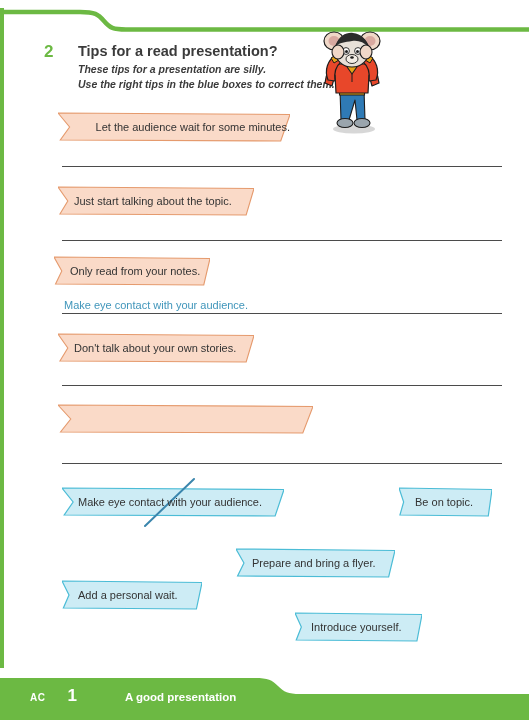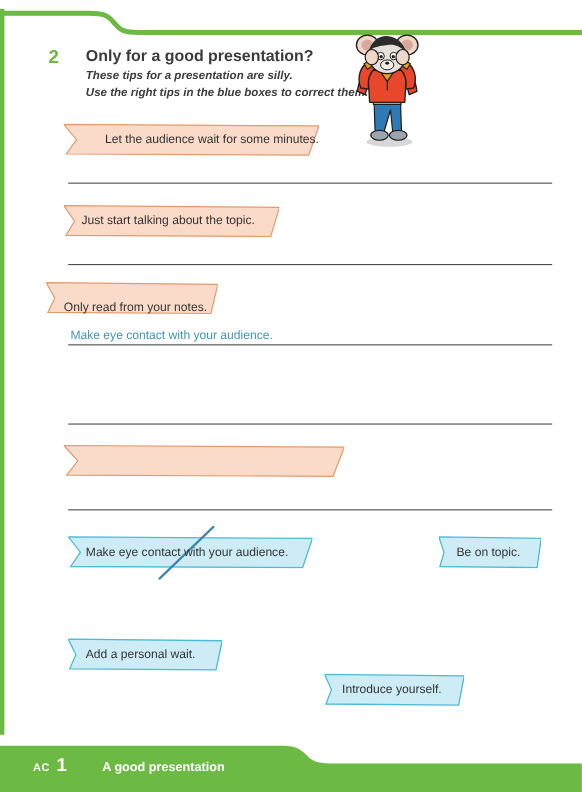--- a/index.html
+++ b/index.html
@@ -142,20 +142,21 @@
     pointer-events: none;
   }
   .footer-text {
     position: absolute;
     left: 30px;
     bottom: 14px;
     z-index: 3;
     display: flex;
     align-items: baseline;
     color: #ffffff;
+    gap: 16px;
   }
   .footer-ac {
     font-size: 10px;
     font-weight: bold;
     letter-spacing: 0.5px;
   }
   .footer-num {
     font-size: 17px;
     font-weight: bold;
     margin-left: 6px;
@@ -171,21 +172,21 @@
 
 <div id="page">
 
   <svg class="header-rule" viewBox="0 0 529 40" preserveAspectRatio="none">
     <path d="M 0,12 L 80,12 C 95,12 98,14 104,21 C 110,28 113,29.5 126,29.5 L 529,29.5" fill="none" stroke="#6cb943" stroke-width="4.5" stroke-linecap="butt"></path>
   </svg>
 
   <div class="left-spine"></div>
 
   <div class="ex-number">2</div>
-  <div class="ex-title">Only for a good presentation?</div>
+  <div class="ex-title">Tips for a read presentation?</div>
   <div class="ex-sub1">These tips for a presentation are silly.</div>
   <div class="ex-sub2">Use the right tips in the blue boxes to correct them.</div>
 
   <svg class="mascot" viewBox="0 0 78 110">
 
     <ellipse cx="42" cy="101" rx="21" ry="4.5" fill="#c9c9c9" opacity="0.75"></ellipse>
 
     <path d="M28,62 L52,62 L53,92 L45,92 L43,72 L37,92 L29,92 Z" fill="#2f7ab5" stroke="#1d1d1d" stroke-width="1.1" stroke-linejoin="round"></path>
     <path d="M27.5,62 L52.5,62 L52.5,67 L27.5,67 Z" fill="#e8a317" stroke="#1d1d1d" stroke-width="1.1"></path>
 
@@ -231,27 +232,33 @@
     <span class="rlabel">Let the audience wait for some minutes.</span>
   </div>
 
   <div class="ribbon" id="silly-2" style="left: 58px; top: 186px; width: 196px; height: 30px;">
     <svg viewBox="0 0 100 30" preserveAspectRatio="none">
       <path d="M0,1 L100,2.5 L96,29 L1,28 L5,15 Z" fill="#fadac8" stroke="#e59a6d" stroke-width="1.1" vector-effect="non-scaling-stroke"></path>
     </svg>
     <span class="rlabel">Just start talking about the topic.</span>
   </div>
 
-  <div class="ribbon" id="silly-3" style="left: 42px; top: 256px; width: 156px; height: 30px; align-items: flex-end;">
+  <div class="ribbon" id="silly-3" style="left: 54px; top: 256px; width: 156px; height: 30px;">
     <svg viewBox="0 0 100 30" preserveAspectRatio="none">
       <path d="M0,1 L100,2.5 L96,29 L1,28 L5,15 Z" fill="#fadac8" stroke="#e59a6d" stroke-width="1.1" vector-effect="non-scaling-stroke"></path>
     </svg>
     <span class="rlabel">Only read from your notes.</span>
   </div>
 
+  <div class="ribbon" id="silly-4" style="left: 58px; top: 333px; width: 196px; height: 30px;">
+    <svg viewBox="0 0 100 30" preserveAspectRatio="none">
+      <path d="M0,1 L100,2.5 L96,29 L1,28 L5,15 Z" fill="#fadac8" stroke="#e59a6d" stroke-width="1.1" vector-effect="non-scaling-stroke"></path>
+    </svg>
+    <span class="rlabel">Don't talk about your own stories.</span>
+  </div>
 
   <div class="ribbon" id="silly-5" style="left: 58px; top: 404px; width: 255px; height: 30px;">
     <svg viewBox="0 0 100 30" preserveAspectRatio="none">
       <path d="M0,1 L100,2.5 L96,29 L1,28 L5,15 Z" fill="#fadac8" stroke="#e59a6d" stroke-width="1.1" vector-effect="non-scaling-stroke"></path>
     </svg>
   </div>
 
   <div class="answer-line" id="line-1" style="left: 62px; top: 166px; width: 440px;"></div>
   <div class="answer-line" id="line-2" style="left: 62px; top: 240px; width: 440px;"></div>
   <div class="answer-line" id="line-3" style="left: 62px; top: 313px; width: 440px;"></div>
@@ -271,20 +278,26 @@
     <line x1="5" y1="50" x2="54" y2="3" stroke="#3b86ad" stroke-width="2" stroke-linecap="round"></line>
   </svg>
 
   <div class="ribbon" id="good-2" style="left: 399px; top: 487px; width: 93px; height: 30px;">
     <svg viewBox="0 0 100 30" preserveAspectRatio="none">
       <path d="M0,1 L100,2.5 L96,29 L1,28 L5,15 Z" fill="#cdecf5" stroke="#4bbcd6" stroke-width="1.2" vector-effect="non-scaling-stroke"></path>
     </svg>
     <span class="rlabel">Be on topic.</span>
   </div>
 
+  <div class="ribbon" id="good-3" style="left: 236px; top: 548px; width: 159px; height: 30px;">
+    <svg viewBox="0 0 100 30" preserveAspectRatio="none">
+      <path d="M0,1 L100,2.5 L96,29 L1,28 L5,15 Z" fill="#cdecf5" stroke="#4bbcd6" stroke-width="1.2" vector-effect="non-scaling-stroke"></path>
+    </svg>
+    <span class="rlabel">Prepare and bring a flyer.</span>
+  </div>
 
   <div class="ribbon" id="good-4" style="left: 62px; top: 580px; width: 140px; height: 30px;">
     <svg viewBox="0 0 100 30" preserveAspectRatio="none">
       <path d="M0,1 L100,2.5 L96,29 L1,28 L5,15 Z" fill="#cdecf5" stroke="#4bbcd6" stroke-width="1.2" vector-effect="non-scaling-stroke"></path>
     </svg>
     <span class="rlabel">Add a personal wait.</span>
   </div>
 
   <div class="ribbon" id="good-5" style="left: 295px; top: 612px; width: 127px; height: 30px; align-items: center;">
     <svg viewBox="0 0 100 30" preserveAspectRatio="none">

